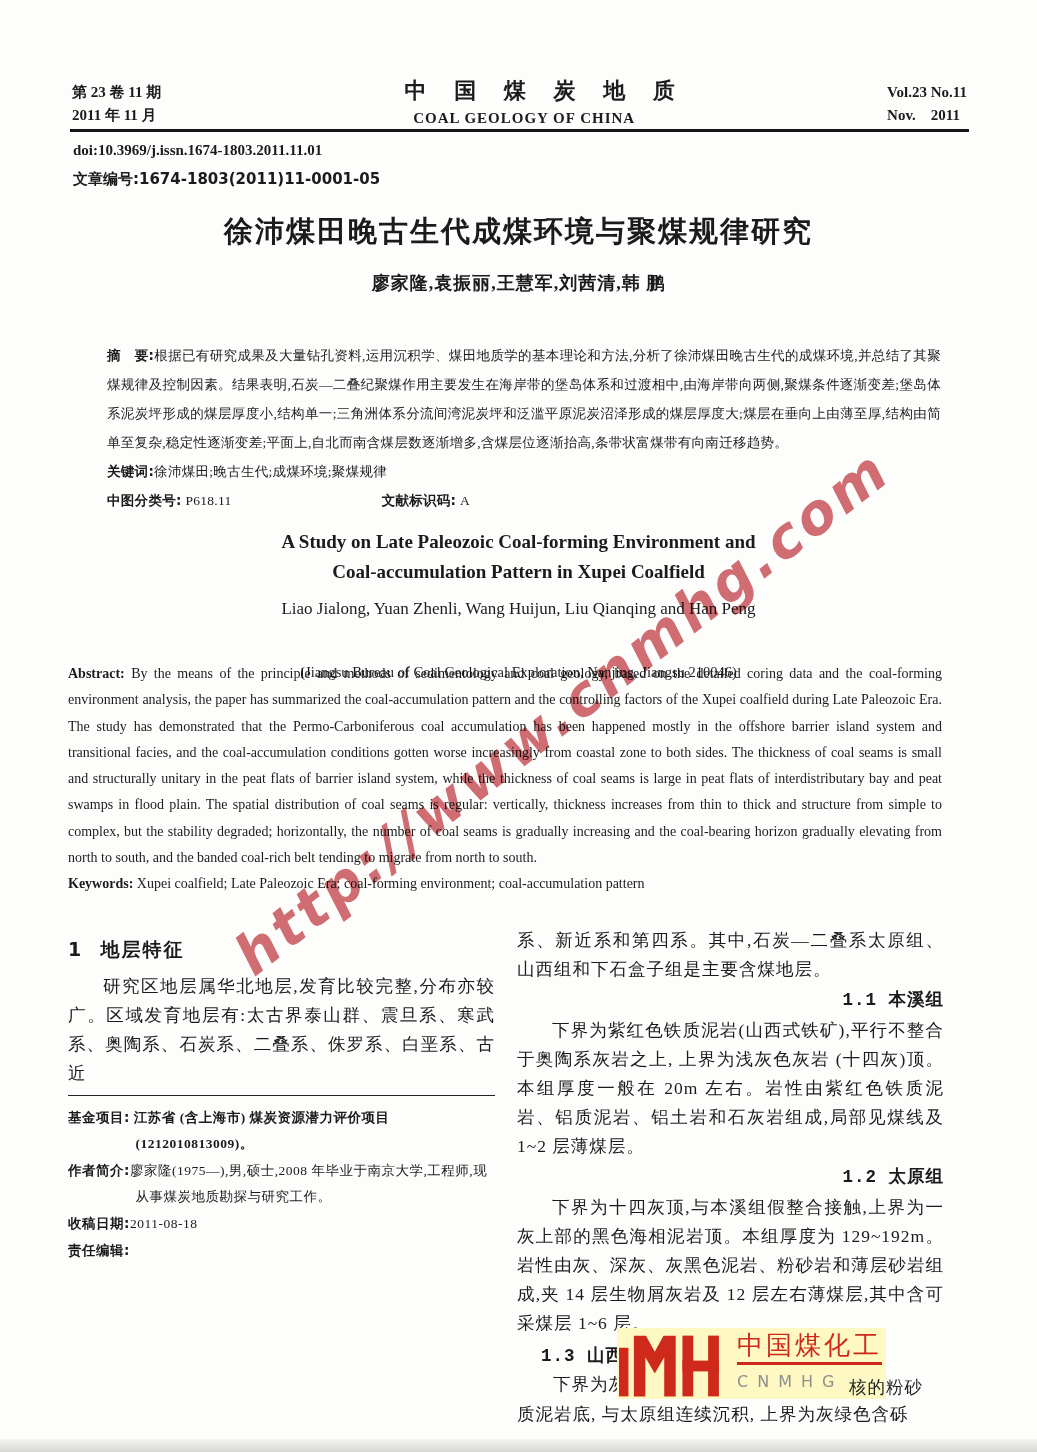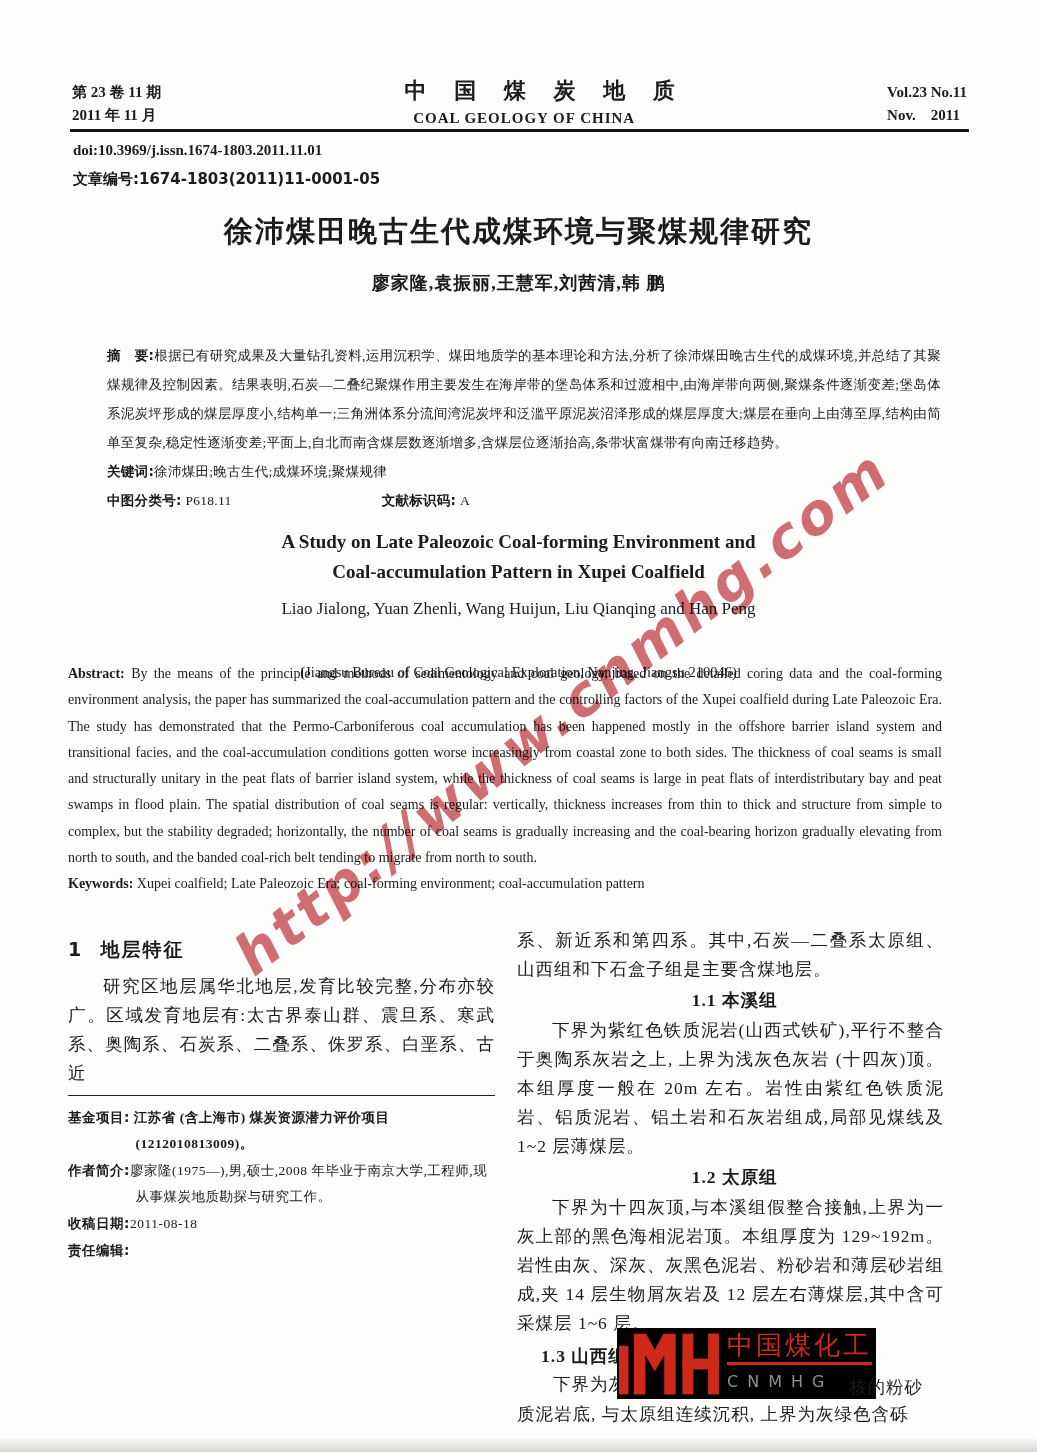--- a/index.html
+++ b/index.html
@@ -27,31 +27,31 @@
   .enauthors{position:absolute; top:599px; left:0; width:100%; text-align:center; font-size:17px;}
   .enaffil{position:absolute; top:664px; left:0; width:100%; text-align:center; font-size:14.5px;}
   .enabs{position:absolute; top:661px; left:68px; width:874px; font-size:14px; line-height:26.3px; text-align:justify;}
   .enabs .lbl{font-weight:bold;}
   .enabs p{margin:0;}
   .columns{position:absolute; top:926px; left:68px; width:876px; height:520px; display:flex; gap:22px; overflow:hidden;}
   .col{width:427px; font-size:17.5px; line-height:29px; text-align:justify; letter-spacing:1px;}
   .col p{margin:0;}
   .indent{text-indent:2em;}
   h2.sec{font-size:19px; font-weight:bold; margin:9px 0 8px 0; font-family:"DejaVu Sans",sans-serif; letter-spacing:2px; text-align:left;}
-  h3.sub{font-size:17.5px; font-weight:bold; margin:2px 0 1px 8px; font-family:Liberation Serif, serif; letter-spacing:1px; text-align:center;}
+  h3.sub{font-size:17.5px; font-weight:bold; margin:2px 0 1px 8px; font-family:Liberation Mono, monospace; letter-spacing:1px; text-align:right;}
   .footnote{border-top:1.5px solid #222; margin-top:7px; padding-top:8px; font-size:13.5px; line-height:26px; letter-spacing:0.5px; text-align:left;}
   .footnote p{margin:0; padding-left:5em; text-indent:-5em;}
   .footnote .lbl{font-weight:bold; font-family:"DejaVu Sans",sans-serif;}
   .fund{font-weight:bold;}
   .s13{position:relative; height:100px; margin-top:2px;}
   .s13 h3{position:absolute; top:0; left:16px;}
   .s13 .pre{position:absolute; top:30px; left:36px;}
   .s13 .post{position:absolute; top:33px; left:332px;}
   .s13 .l2{position:absolute; top:60px; left:0; width:100%;}
-  .logo{position:absolute; top:-12px; left:100px; display:flex; align-items:center; background:#000000; padding:2px 4px 2px 2px;}
+  .logo{position:absolute; top:-12px; left:100px; display:flex; align-items:flex-end; gap:10px; background:#fef9c3; padding:2px 4px 2px 2px;}
   .logo-txt{display:flex; flex-direction:column;}
   .logo-cn{color:#cf291c; font-size:26px; line-height:30px; letter-spacing:3px; border-bottom:3px solid #cf291c; padding-bottom:2px; font-family:"DejaVu Sans",sans-serif;}
   .logo-en{color:#8f8f8f; font-size:16px; line-height:30px; letter-spacing:9px; margin-top:2px; font-family:"DejaVu Sans",sans-serif;}
   .watermark{
     position:absolute; top:712px; left:562px; transform:translate(-50%,-50%) rotate(-38deg);
     font-size:56px; font-weight:bold; font-style:italic; letter-spacing:4px; white-space:nowrap;
     color:rgba(198,74,80,0.8); mix-blend-mode:multiply; pointer-events:none;
     font-family:"DejaVu Sans",sans-serif;
   }
   .bottom-edge{position:absolute; bottom:0; left:0; width:100%; height:13px; background:linear-gradient(#f4f4f2,#d7d7d4);}

